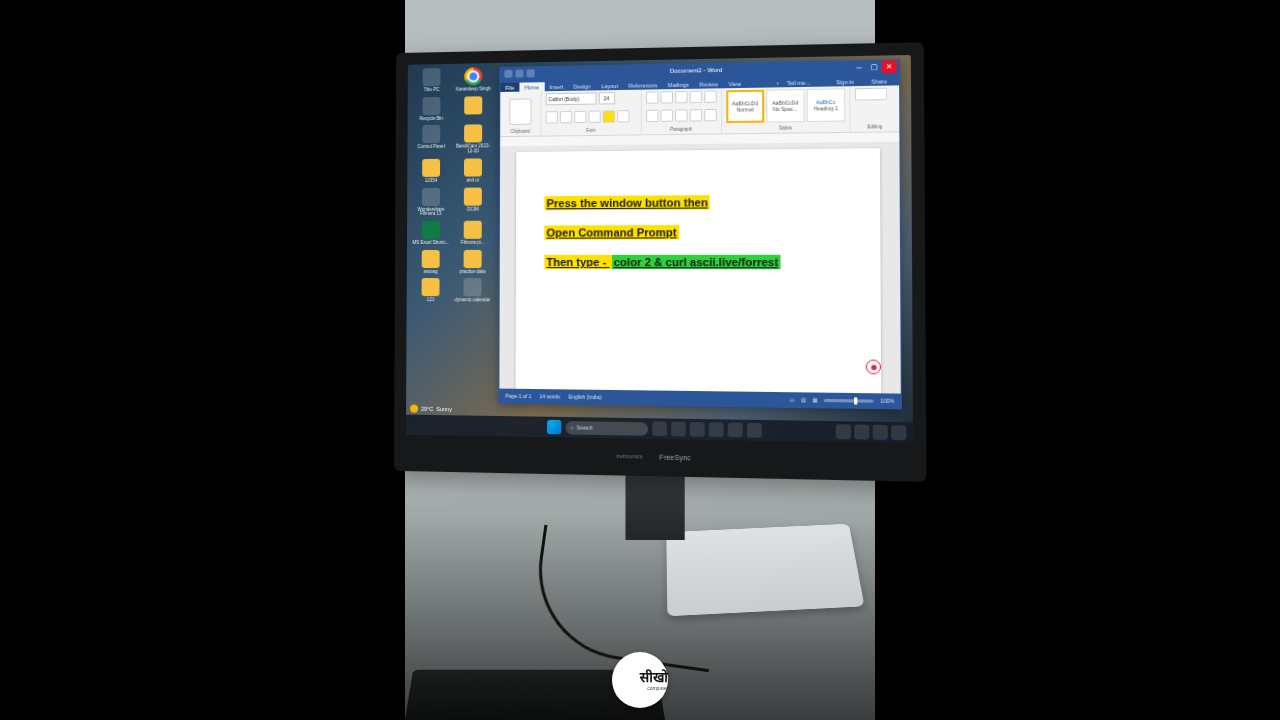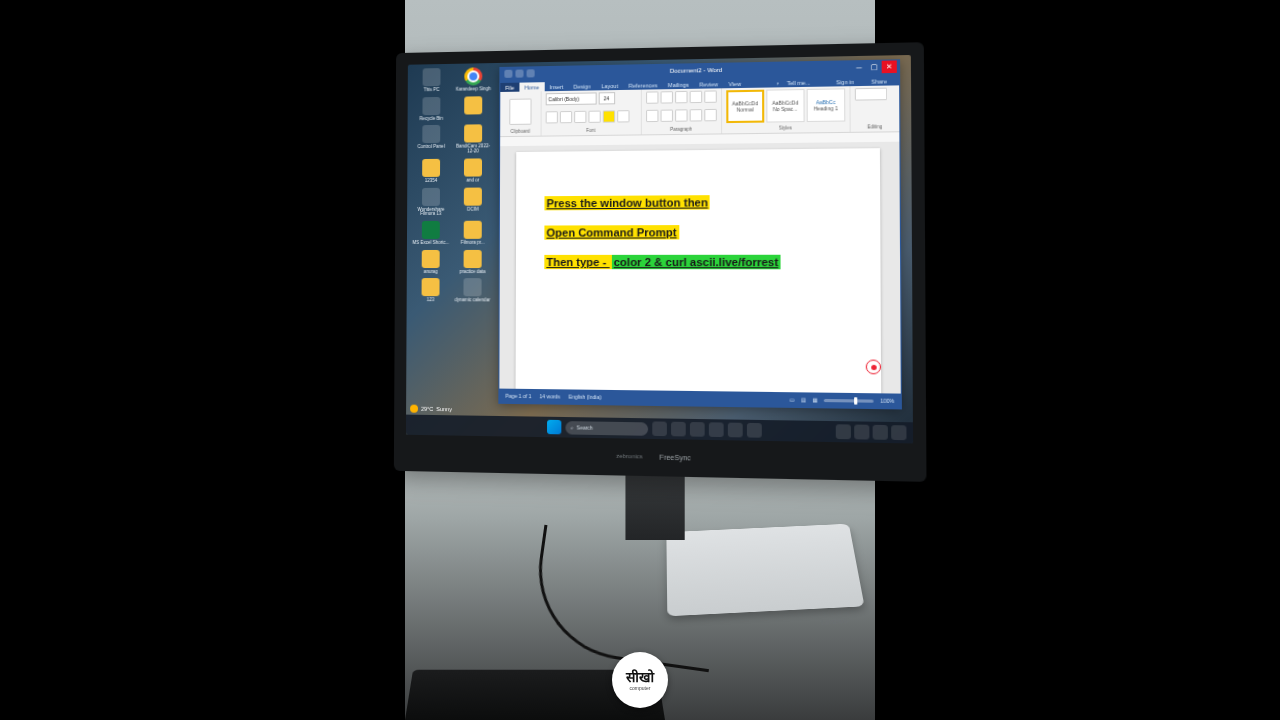--- a/index.html
+++ b/index.html
@@ -64,21 +64,21 @@
   .statusbar{position:absolute;left:0;right:0;bottom:0;height:14px;background:#2b579a;color:#cfe0f4;font-size:5px;display:flex;align-items:center;padding:0 6px;gap:8px;}
   .statusbar .right{margin-left:auto;display:flex;gap:6px;align-items:center;}
   .zoom{width:46px;height:3px;background:rgba(255,255,255,.35);position:relative;border-radius:2px;}
   .zoom::after{content:"";position:absolute;left:60%;top:-2px;width:3px;height:7px;background:#fff;border-radius:1px;}
   .rec{position:absolute;right:18px;bottom:18px;width:12px;height:12px;border:1.5px solid #e23;border-radius:50%;display:flex;align-items:center;justify-content:center;}
   .rec::after{content:"";width:5px;height:5px;background:#e23;border-radius:50%;}
   
   .keyboard{position:absolute;left:0;bottom:0;width:260px;height:80px;background:linear-gradient(180deg,#1b1c1d,#0c0d0d);border-radius:6px 6px 0 0;transform:perspective(900px) rotateX(48deg);transform-origin:bottom;}
   .trackpad{position:absolute;right:18px;bottom:92px;width:190px;height:120px;background:linear-gradient(180deg,#dfe2e4,#c9cdcf);border-radius:8px;transform:perspective(1100px) rotateX(46deg) rotateZ(-4deg);box-shadow:0 6px 10px rgba(0,0,0,.25);}
   .lenovo{position:absolute;right:28px;bottom:94px;font-size:8px;color:#6b6f72;transform:rotate(-3deg);}
-  .channel-badge{position:absolute;left:50%;bottom:12px;transform:translateX(-50%);width:56px;height:56px;border-radius:50%;background:#fff;display:flex;flex-direction:column;align-items:center;justify-content:center;color:#111;box-shadow:0 2px 6px rgba(0,0,0,.4);}
+  .channel-badge{position:absolute;left:50%;bottom:12px;transform:translateX(-50%);width:56px;height:56px;border-radius:50%;background:#fff;display:flex;flex-direction:column;align-items:flex-end;justify-content:center;color:#111;box-shadow:0 2px 6px rgba(0,0,0,.4);}
   .channel-badge .hin{font-size:14px;font-weight:700;line-height:1;}
   .channel-badge .sub{font-size:5px;color:#444;margin-top:1px;}
   .cable{position:absolute;left:130px;bottom:60px;width:180px;height:120px;border:3px solid #111;border-top:none;border-right:none;border-radius:0 0 0 90px;transform:rotate(8deg);}
 </style>
 </head>
 <body>
 
 <div class="stage">
   <div class="photo">
 

